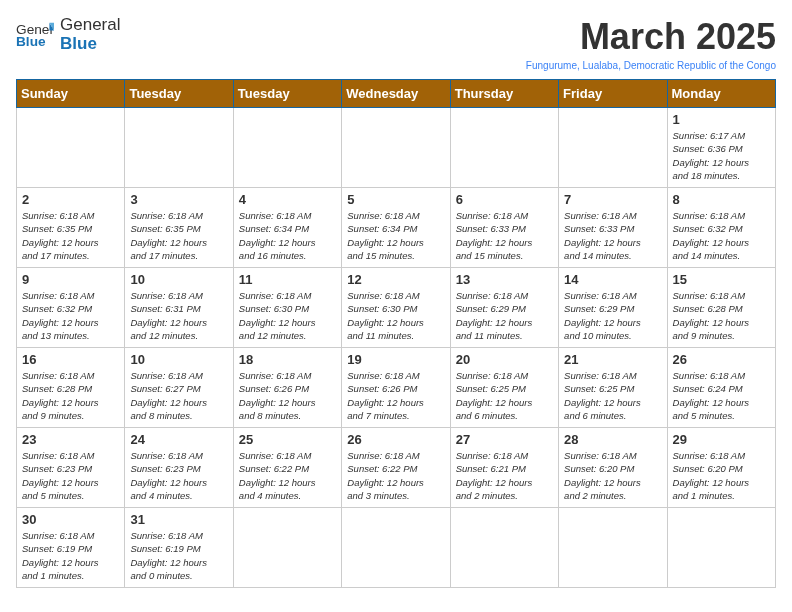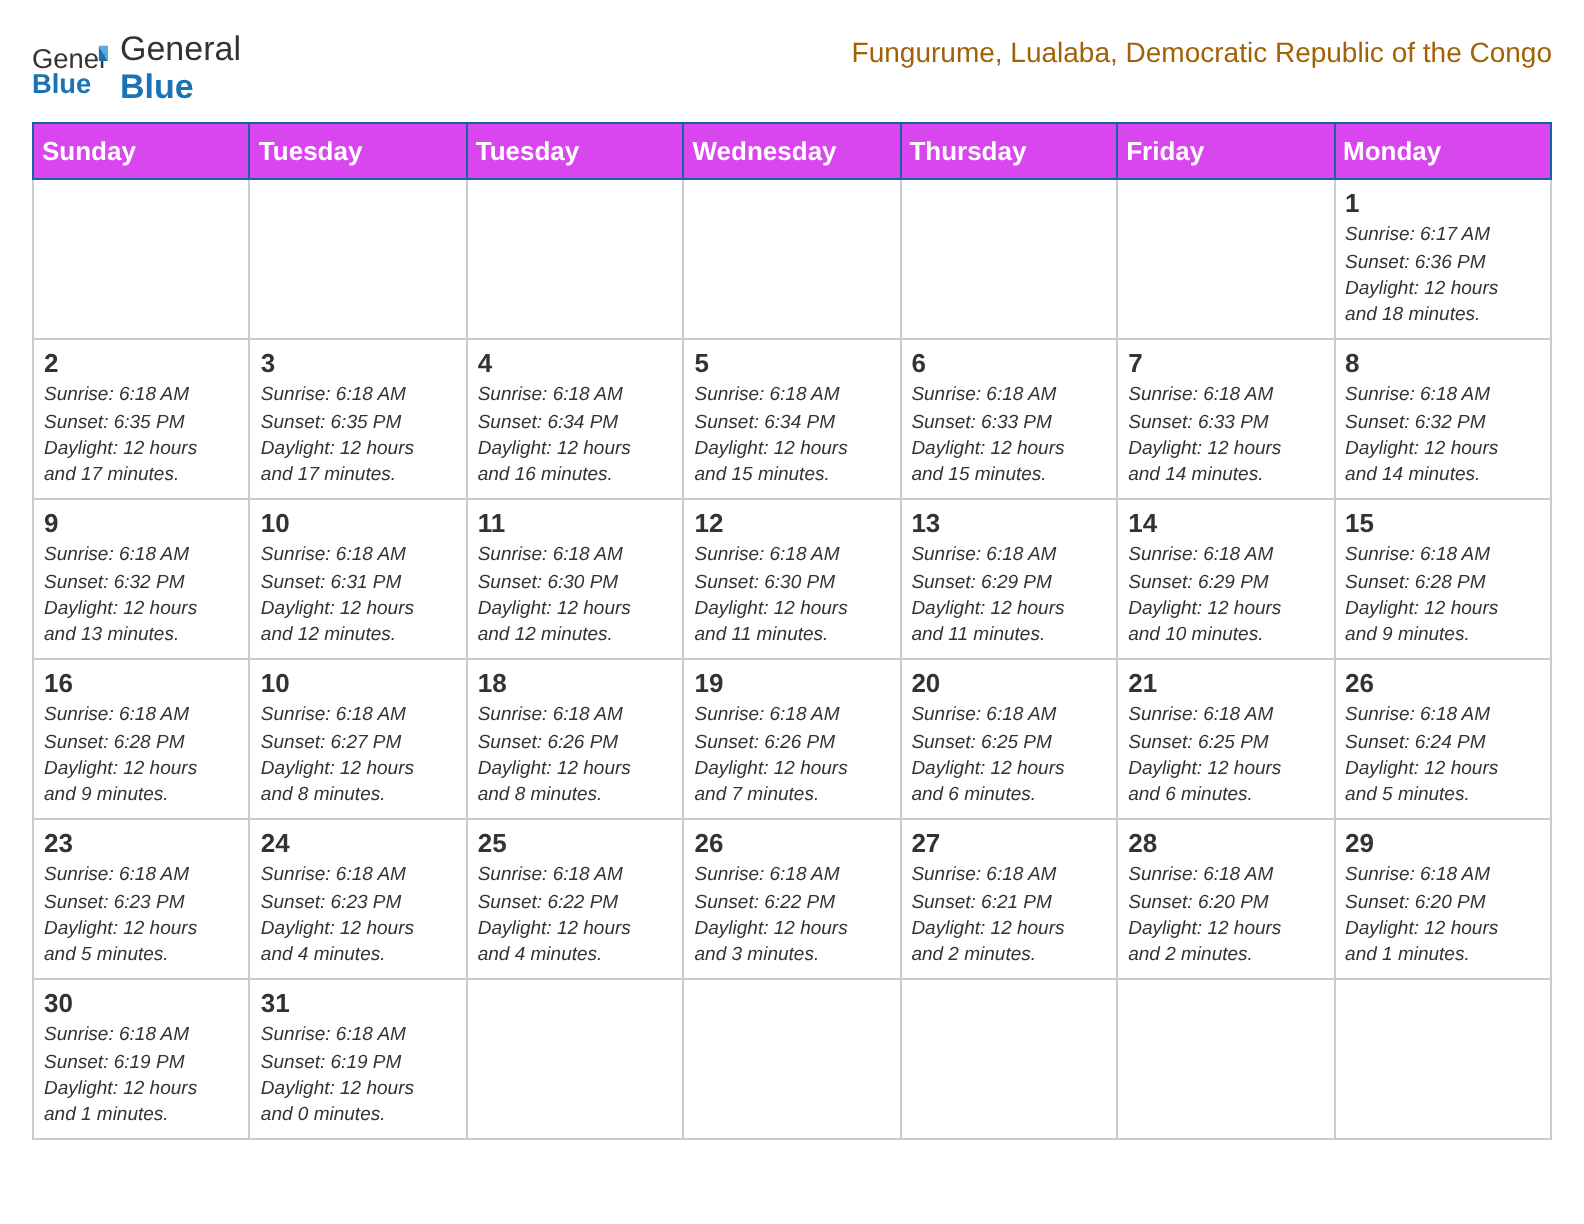--- a/index.html
+++ b/index.html
@@ -27,32 +27,32 @@
     }
     .title-area {
       text-align: right;
     }
     .month-title {
       font-size: 36px;
       color: #333;
       font-weight: bold;
     }
     .subtitle {
-      font-size: 14px;
-      color: #a16207;
+      font-size: 10px;
+      color: #3b82f6;
       margin-top: 2px;
     }
     .calendar-table {
       width: 100%;
       border-collapse: collapse;
       margin-top: 8px;
       border: 1px solid #ccc;
     }
     .calendar-table th {
-      background: #d946ef;
+      background: #a16207;
       color: #fff;
       font-size: 13px;
       padding: 6px 4px;
       text-align: left;
       border: 1px solid #1565a0;
       font-weight: bold;
     }
     .calendar-table td {
       vertical-align: top;
       border: 1px solid #ccc;
@@ -90,20 +90,21 @@
       <text x="0" y="36" font-size="18" font-family="Arial" fill="#1a73b5" font-weight="bold">Blue</text>
       <polygon points="44,5 50,15 44,15" fill="#1a73b5"></polygon>
       <polygon points="44,5 50,5 50,15" fill="#5aabdb"></polygon>
     </svg>
     <div style="margin-left:2px;">
       <div style="font-size:17px; font-weight:normal; color:#333; line-height:1.1;">General</div>
       <div style="font-size:17px; font-weight:bold; color:#1a73b5; line-height:1.1;">Blue</div>
     </div>
   </div>
   <div class="title-area">
+    <div class="month-title">March 2025</div>
     <div class="subtitle">Fungurume, Lualaba, Democratic Republic of the Congo</div>
   </div>
 </div>
 
 <table class="calendar-table">
   <thead>
     <tr>
       <th>Sunday</th>
       <th>Tuesday</th>
       <th>Tuesday</th>

